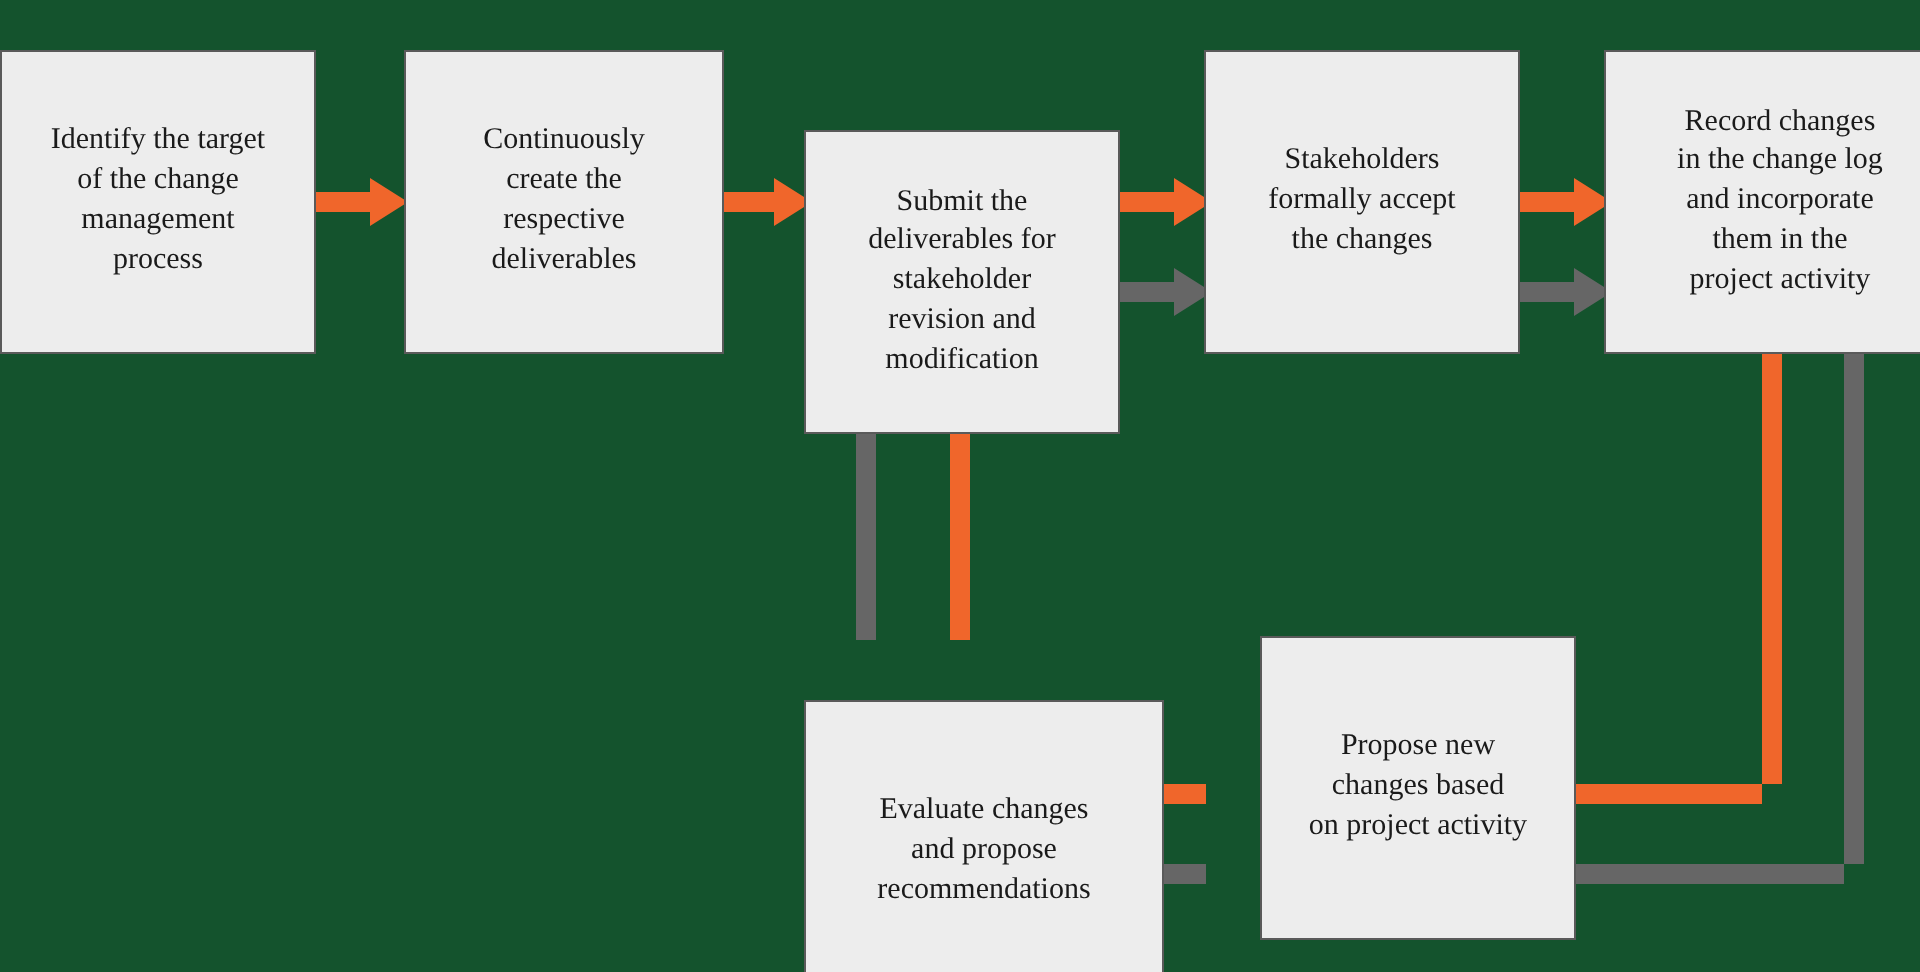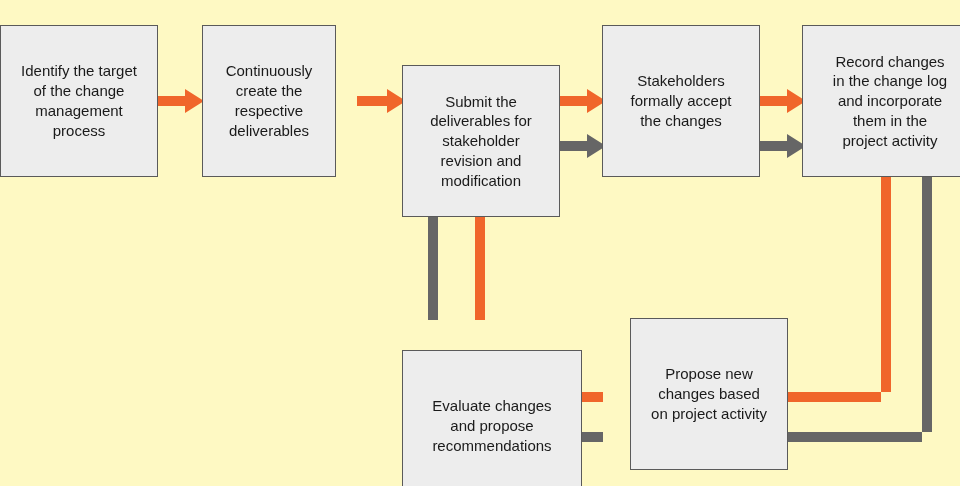--- a/index.html
+++ b/index.html
@@ -4,23 +4,23 @@
 <style>
   html, body {
     margin: 0;
     padding: 0;
     background: #000000;
   }
   #canvas {
     position: relative;
     width: 960px;
     height: 486px;
-    background: #fef9c3;
+    background: #14532d;
     overflow: hidden;
-    font-family: Liberation Sans, sans-serif;
+    font-family: Liberation Serif, serif;
   }
   .node {
     position: absolute;
     box-sizing: border-box;
     background: #EDEDED;
     border: 1px solid #5A5A5A;
     display: flex;
     align-items: center;
     justify-content: center;
     text-align: center;
@@ -118,21 +118,21 @@
     </svg>
   </div>
 
   <div class="node" style="left:0px; top:25px; width:158px; height:152px;">
     <span class="node-text">Identify the target
 of the change
 management
 process</span>
   </div>
 
-  <div class="node" style="left:202px; top:25px; width:134px; height:152px;">
+  <div class="node" style="left:202px; top:25px; width:160px; height:152px;">
     <span class="node-text">Continuously
 create the
 respective
 deliverables</span>
   </div>
 
   <div class="node" style="left:402px; top:25px; width:158px; height:152px;margin-top:40px;">
     <span class="node-text">Submit the
 deliverables for
 stakeholder

